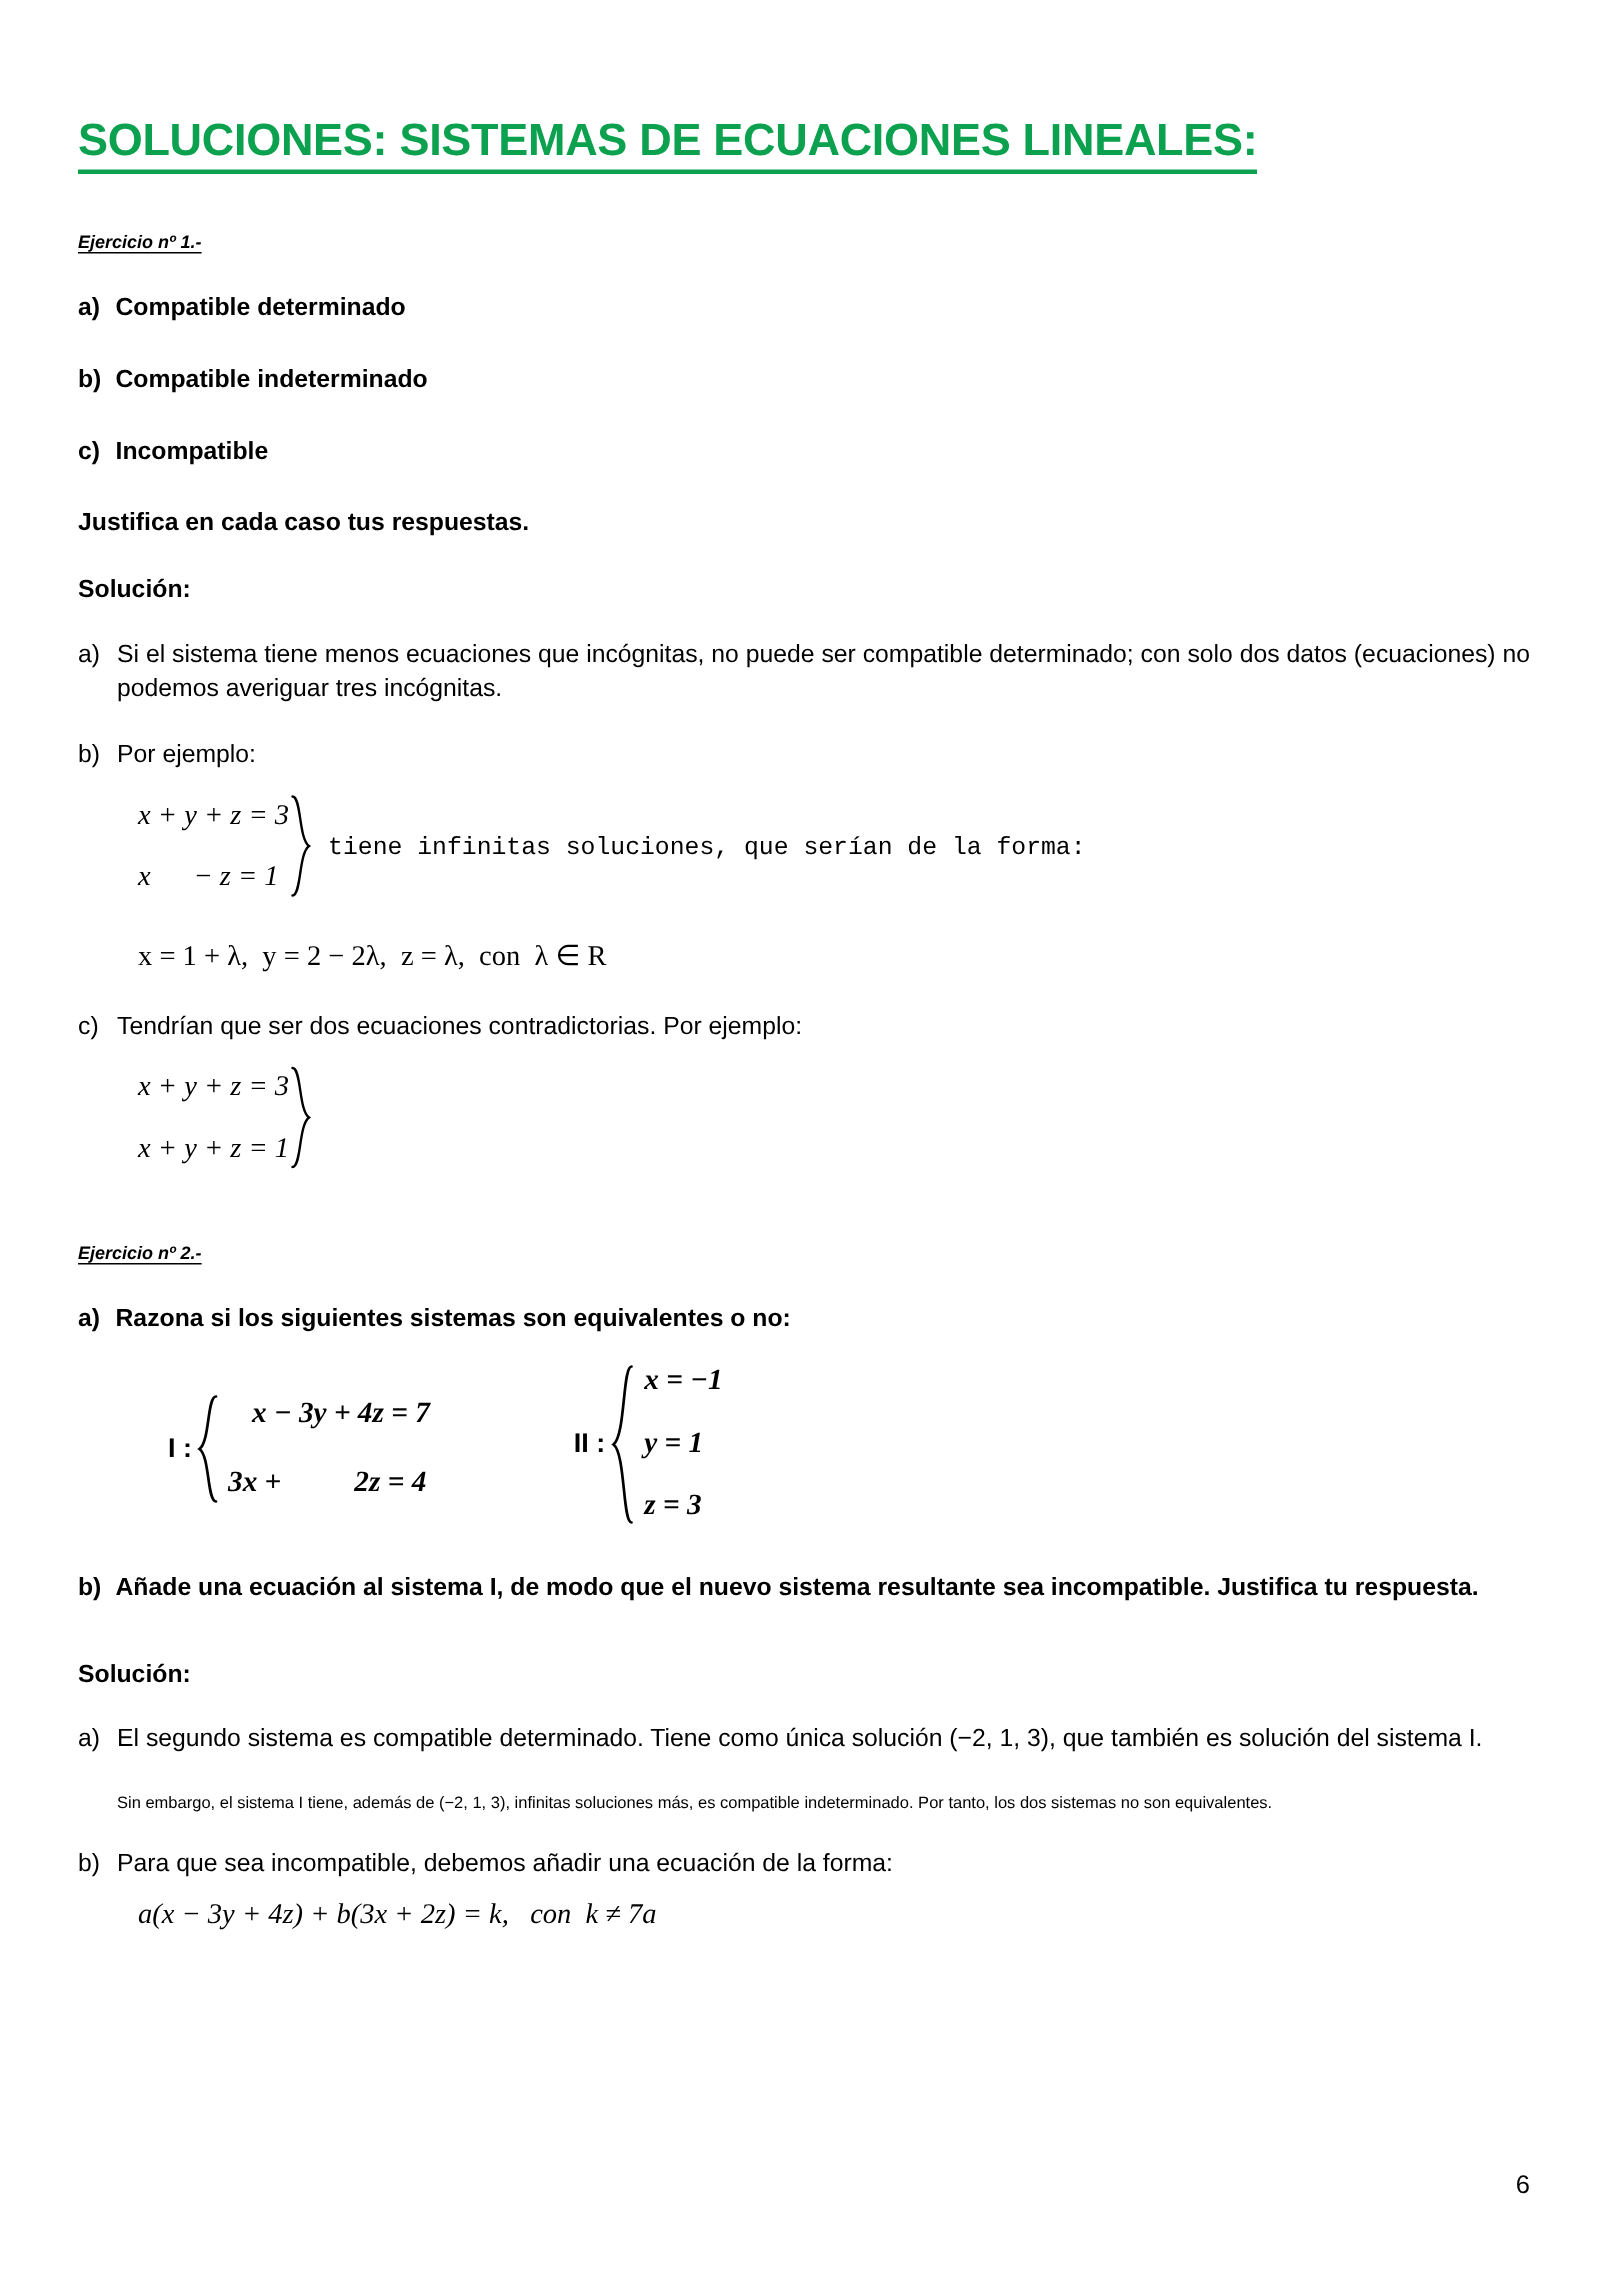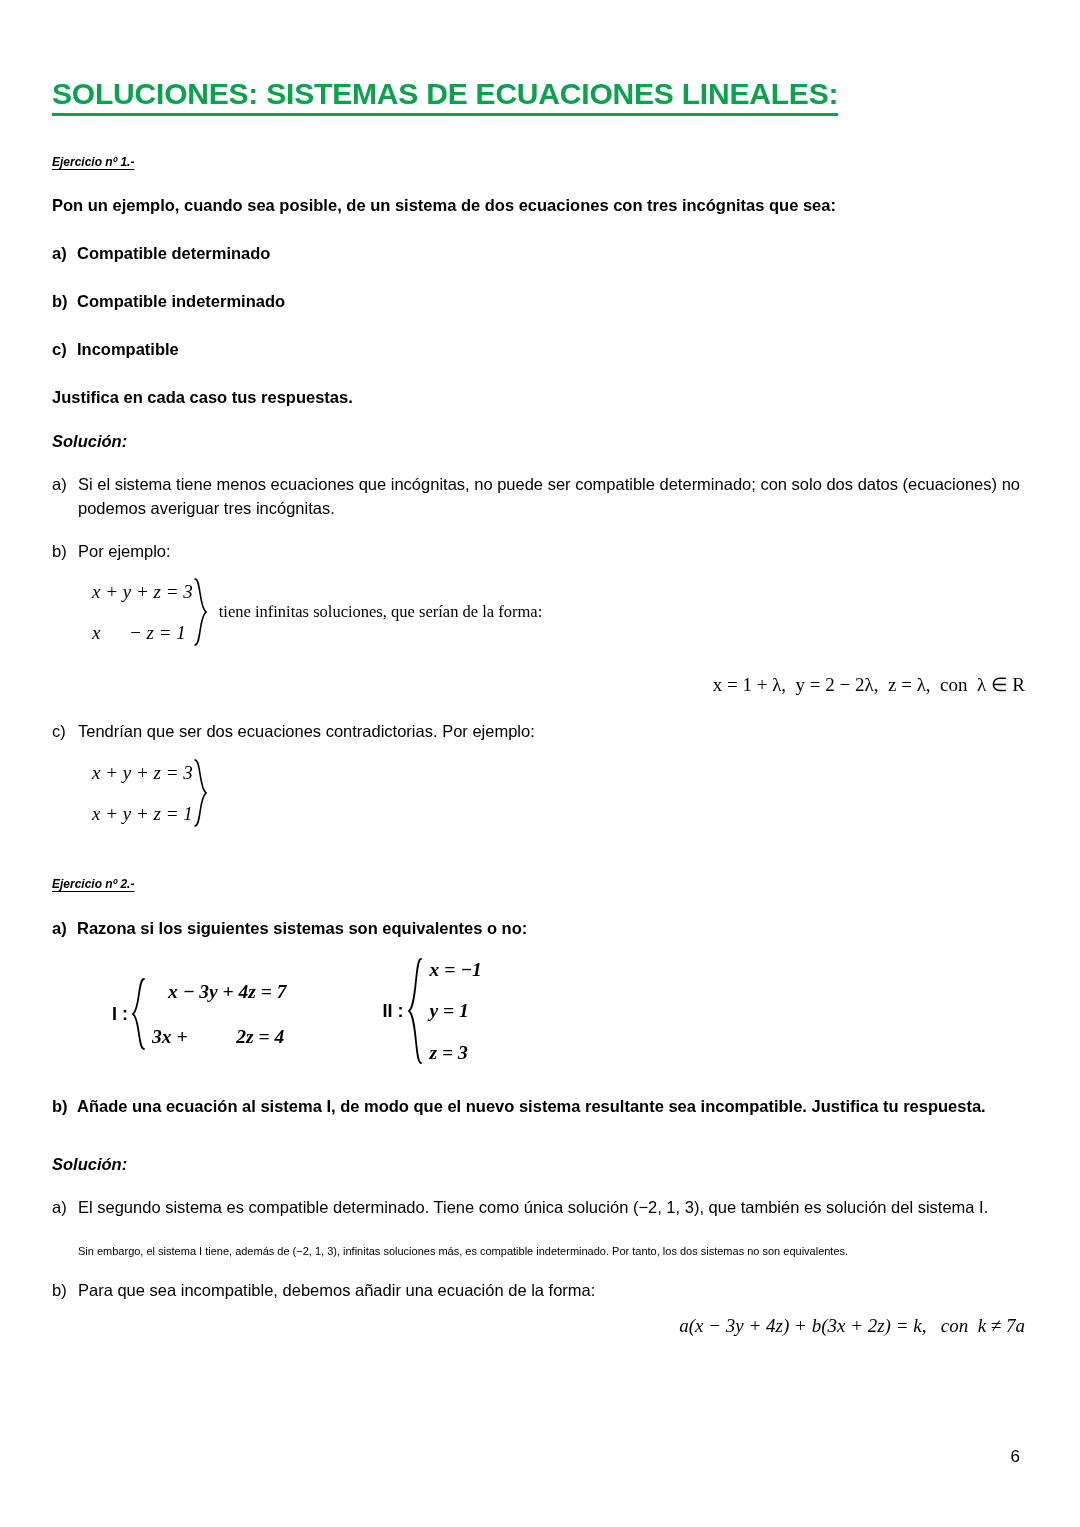--- a/index.html
+++ b/index.html
@@ -41,21 +41,20 @@
     font-weight: bold;
     font-style: italic;
     text-decoration: underline;
     text-underline-offset: 3px;
     margin: 0 0 26px 0;
     display: inline-block;
   }
   .sol-heading {
     font-size: 16.5px;
     font-weight: bold;
-    font-style: italic;
     margin: 0 0 22px 0;
   }
 
   
   .stmt {
     font-size: 16.5px;
     font-weight: bold;
     margin: 0 0 26px 0;
     line-height: 1.3;
   }
@@ -117,32 +116,31 @@
     font-size: 19px;
     font-style: italic;
     white-space: pre;
     line-height: 1.0;
   }
   .eq.b { font-weight: bold; font-size: 19.5px; }
   .eq-gap { height: 22px; }
 
   .after-text {
     font-size: 16.5px;
-    font-family: Liberation Serif, serif;
+    font-family: Liberation Mono, monospace;
     font-style: normal;
     margin-left: 10px;
     white-space: nowrap;
   }
 
   .formula-line {
     font-family: "Liberation Serif", serif;
     font-size: 19px;
     margin: 12px 0 24px 40px;
     white-space: pre;
-    text-align: right;
   }
 
   .label-roman {
     font-family: "Liberation Sans", sans-serif;
     font-size: 18px;
     font-weight: bold;
     font-style: normal;
     margin-right: 2px;
     align-self: center;
   }
@@ -173,21 +171,20 @@
 <div class="page">
 
   
   <div class="doc-title">SOLUCIONES: SISTEMAS DE ECUACIONES LINEALES:</div>
 
   
   <div>
 
     <div class="ex-heading">Ejercicio nº 1.-</div>
 
-    <p class="stmt">Pon un ejemplo, cuando sea posible, de un sistema de dos ecuaciones con tres incógnitas que sea:</p>
 
     <div class="stmt-item">
       <span class="mk">a)</span>
       <span class="bd">Compatible determinado</span>
     </div>
 
     <div class="stmt-item">
       <span class="mk">b)</span>
       <span class="bd">Compatible indeterminado</span>
     </div>

